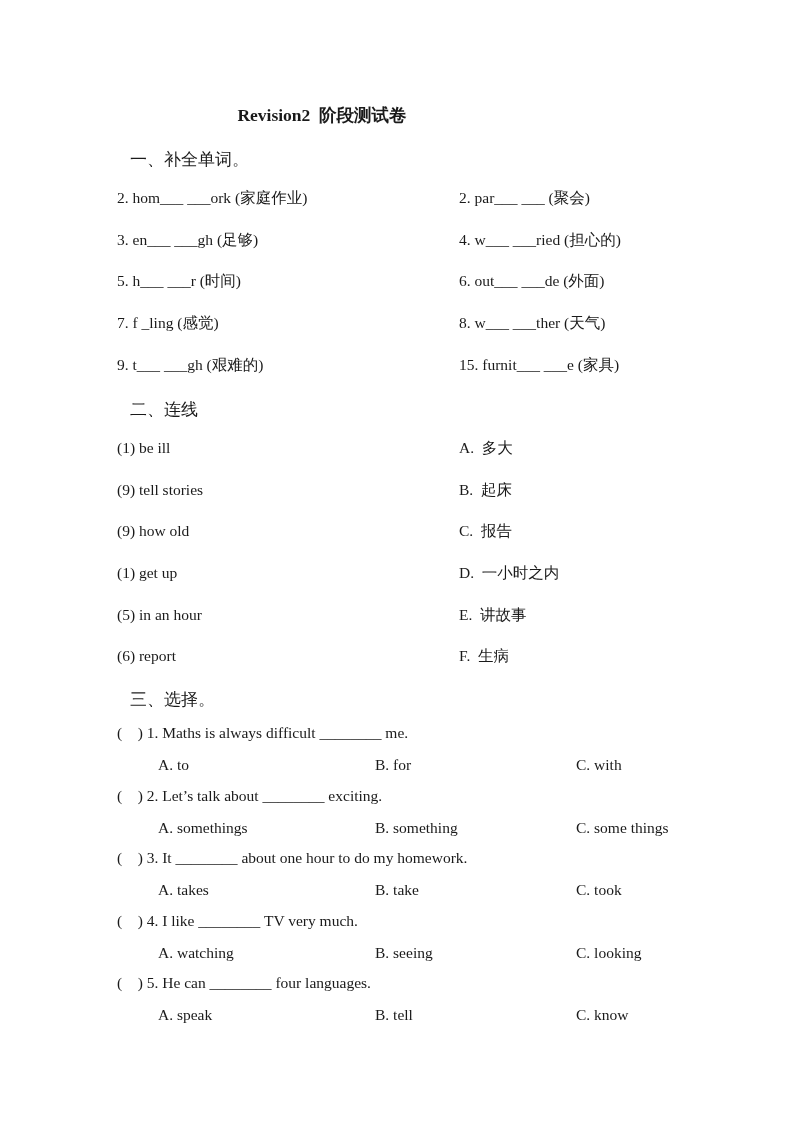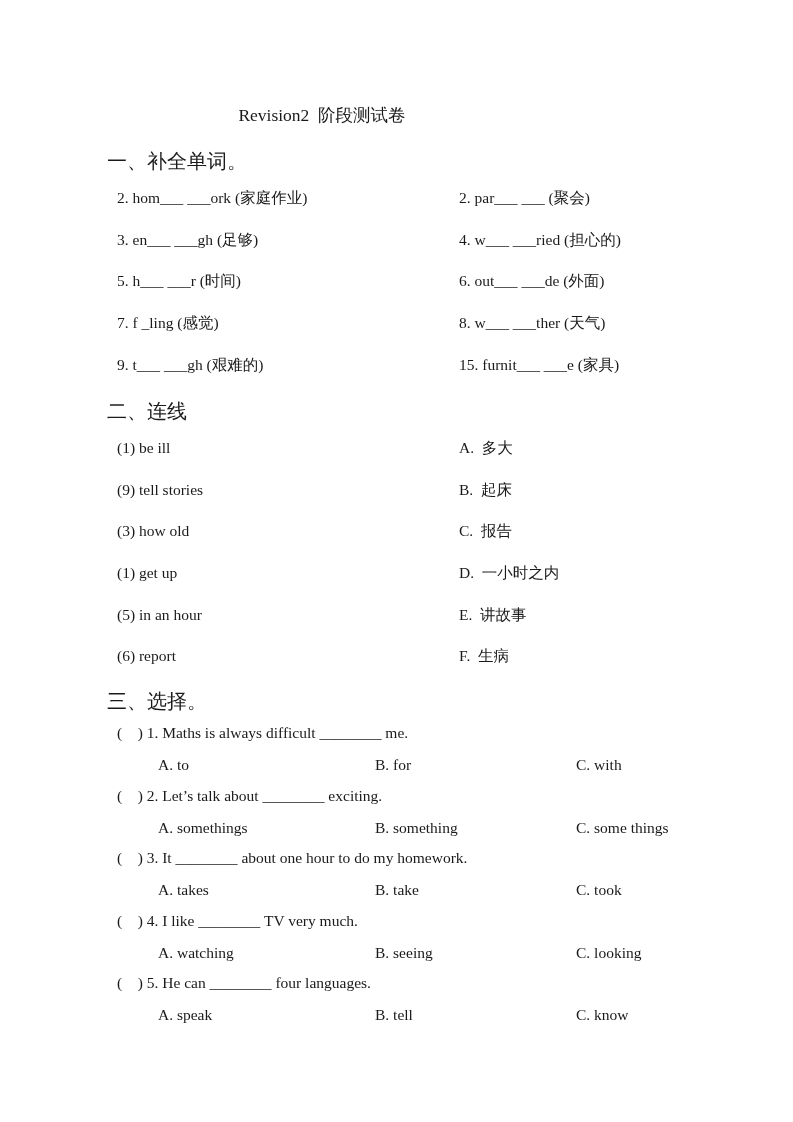--- a/index.html
+++ b/index.html
@@ -13,28 +13,28 @@
     font-family: "Liberation Serif", "DejaVu Serif", serif;
     font-size: 15.5px;
     overflow: hidden;
   }
   .title {
     position: absolute;
     top: 103px;
     left: 0;
     width: 644px;
     text-align: center;
-    font-weight: normal;
+    font-weight: bold;
     font-size: 17.5px;
     white-space: pre;
   }
   .heading {
     position: absolute;
-    left: 107px;
-    font-size: 20px;
+    left: 130px;
+    font-size: 17px;
     white-space: pre;
   }
   .line {
     position: absolute;
     white-space: pre;
     line-height: 1.2;
   }
   .col-l { left: 117px; }
   .col-r { left: 459px; }
   .opt-a { left: 158px; }
@@ -61,21 +61,21 @@
     <div class="line col-l" style="top:356px">9. t___ ___gh (艰难的)</div>
     <div class="line col-r" style="top:356px">15. furnit___ ___e (家具)</div>
   </div>
 
   <div>
     <div class="heading" style="top:398px">二、连线</div>
     <div class="line col-l" style="top:439px">(1) be ill</div>
     <div class="line col-r" style="top:439px">A.  多大</div>
     <div class="line col-l" style="top:481px">(9) tell stories</div>
     <div class="line col-r" style="top:481px">B.  起床</div>
-    <div class="line col-l" style="top:522px">(3) how old</div>
+    <div class="line col-l" style="top:522px">(9) how old</div>
     <div class="line col-r" style="top:522px">C.  报告</div>
     <div class="line col-l" style="top:564px">(1) get up</div>
     <div class="line col-r" style="top:564px">D.  一小时之内</div>
     <div class="line col-l" style="top:606px">(5) in an hour</div>
     <div class="line col-r" style="top:606px">E.  讲故事</div>
     <div class="line col-l" style="top:647px">(6) report</div>
     <div class="line col-r" style="top:647px">F.  生病</div>
   </div>
 
   <div>

